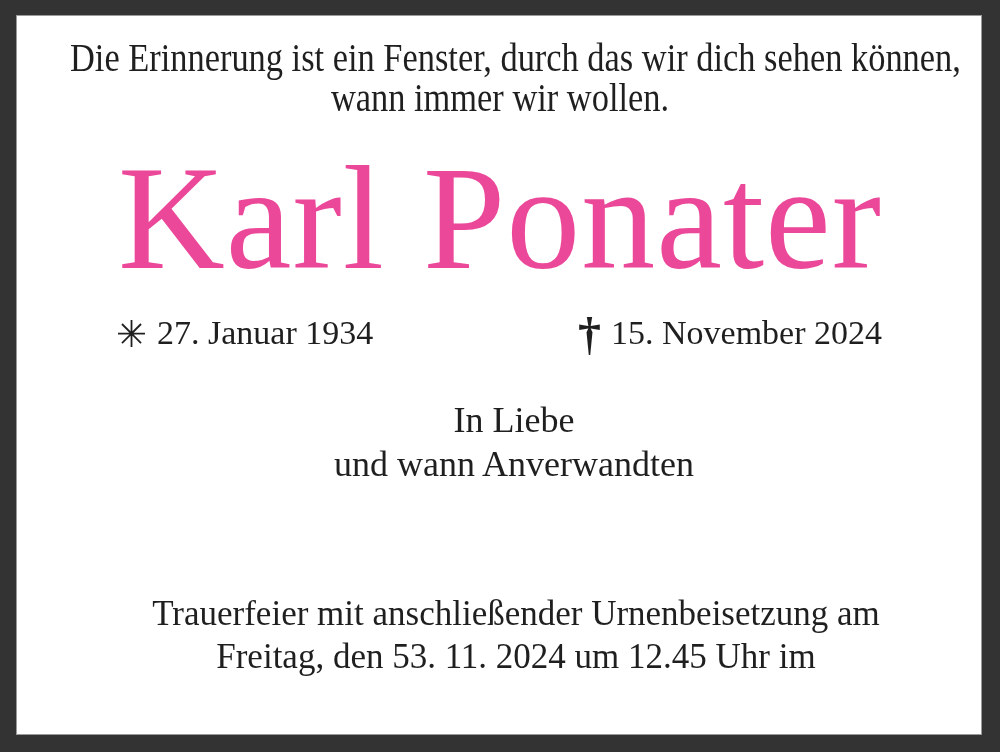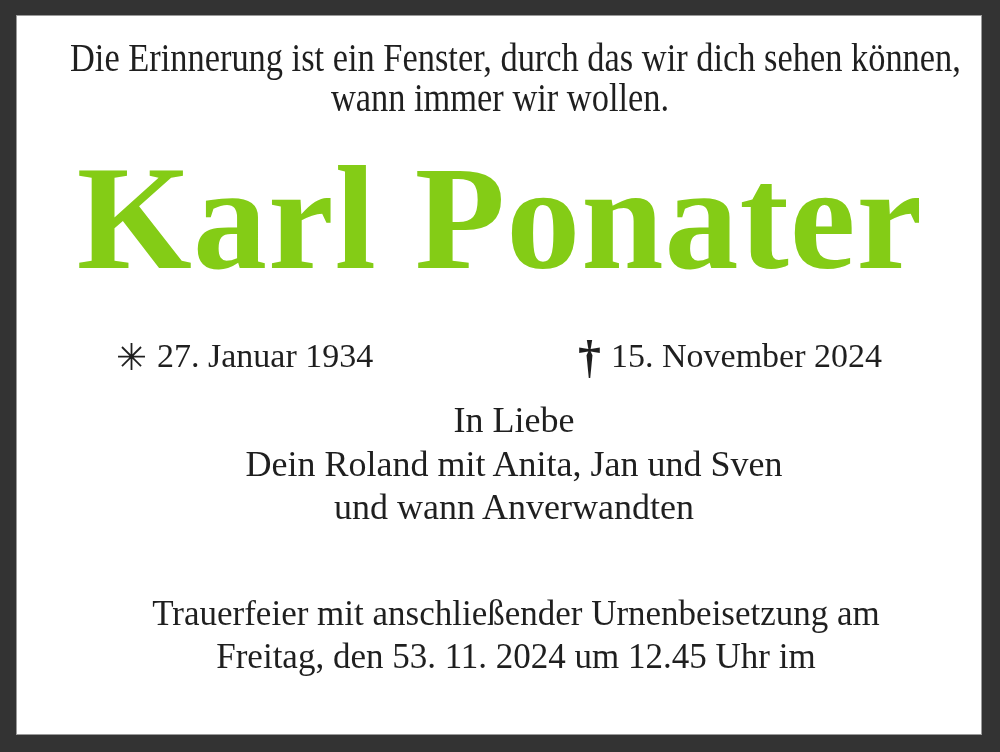--- a/index.html
+++ b/index.html
@@ -36,37 +36,36 @@
     transform: scaleX(0.86);
     transform-origin: 50% 50%;
     color: #1f1f1f;
   }
 
   .name {
     top: 139px;
     margin: 0;
     font-size: 148px;
     line-height: 1.08;
-    font-weight: 700;
-    color: #84cc16;
+    font-weight: 400;
+    color: #ec4899;
     letter-spacing: 1px;
   }
 
   .dates {
     position: absolute;
     top: 312px;
     left: 0; right: 0;
     display: flex;
     justify-content: space-between;
     padding: 0 118px 0 116px;
     font-size: 34px;
     line-height: 42px;
     white-space: nowrap;
     color: #1f1f1f;
-    margin-top: 23px;
   }
 
   .date-item { display: inline-block; }
 
   .sym {
     display: inline-block;
     margin-right: 10px;
   }
   .star-sym {
     font-family: "DejaVu Sans", "Liberation Sans", sans-serif;
@@ -114,21 +113,20 @@
     <div class="date-item">
       <span class="sym star-sym">✳</span><span>27. Januar 1934</span>
     </div>
     <div class="date-item">
       <span class="sym cross-sym">†</span><span>15. November 2024</span>
     </div>
   </div>
 
   <div class="block family">
     <div>In Liebe</div>
-    <div>Dein Roland mit Anita, Jan und Sven</div>
     <div>und wann Anverwandten</div>
   </div>
 
   <div class="block event">
     <div>Trauerfeier mit anschließender Urnenbeisetzung am</div>
     <div>Freitag, den 53. 11. 2024 um 12.45 Uhr im</div>
   </div>
 </div>
 
 </body></html>

